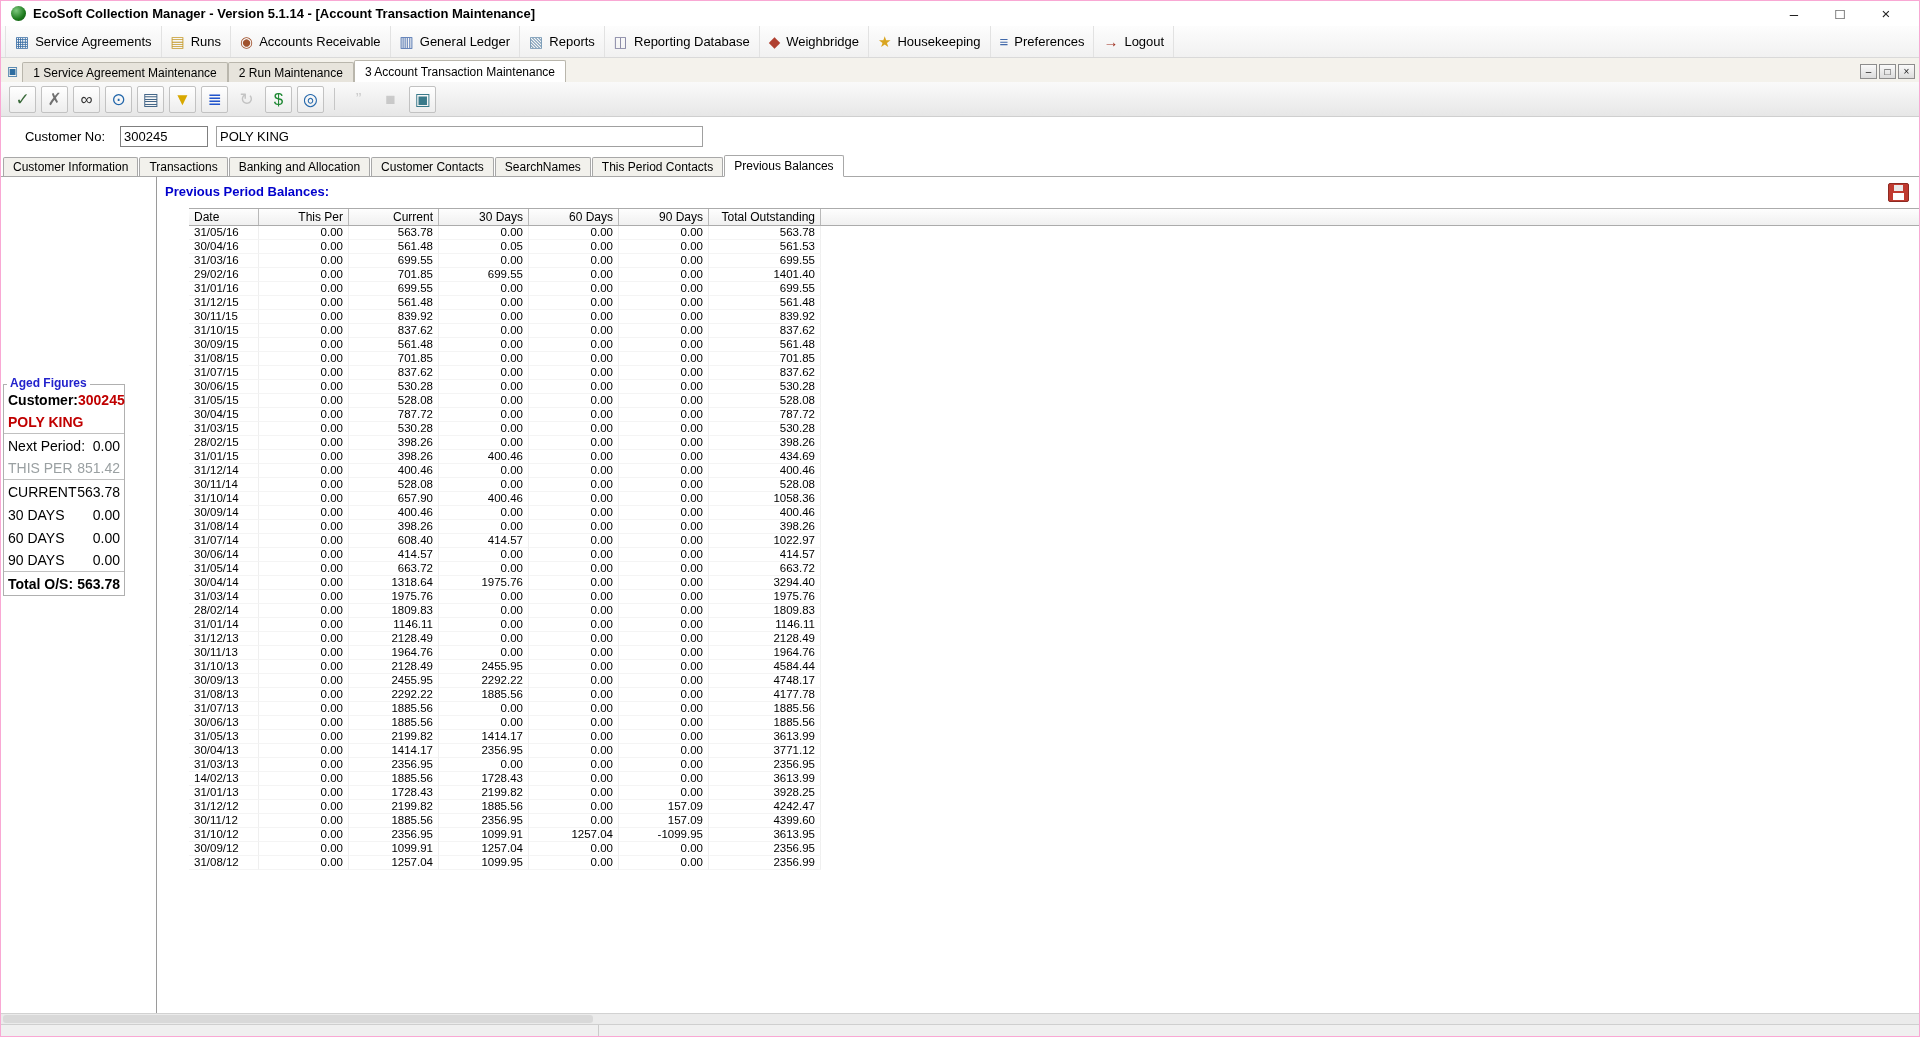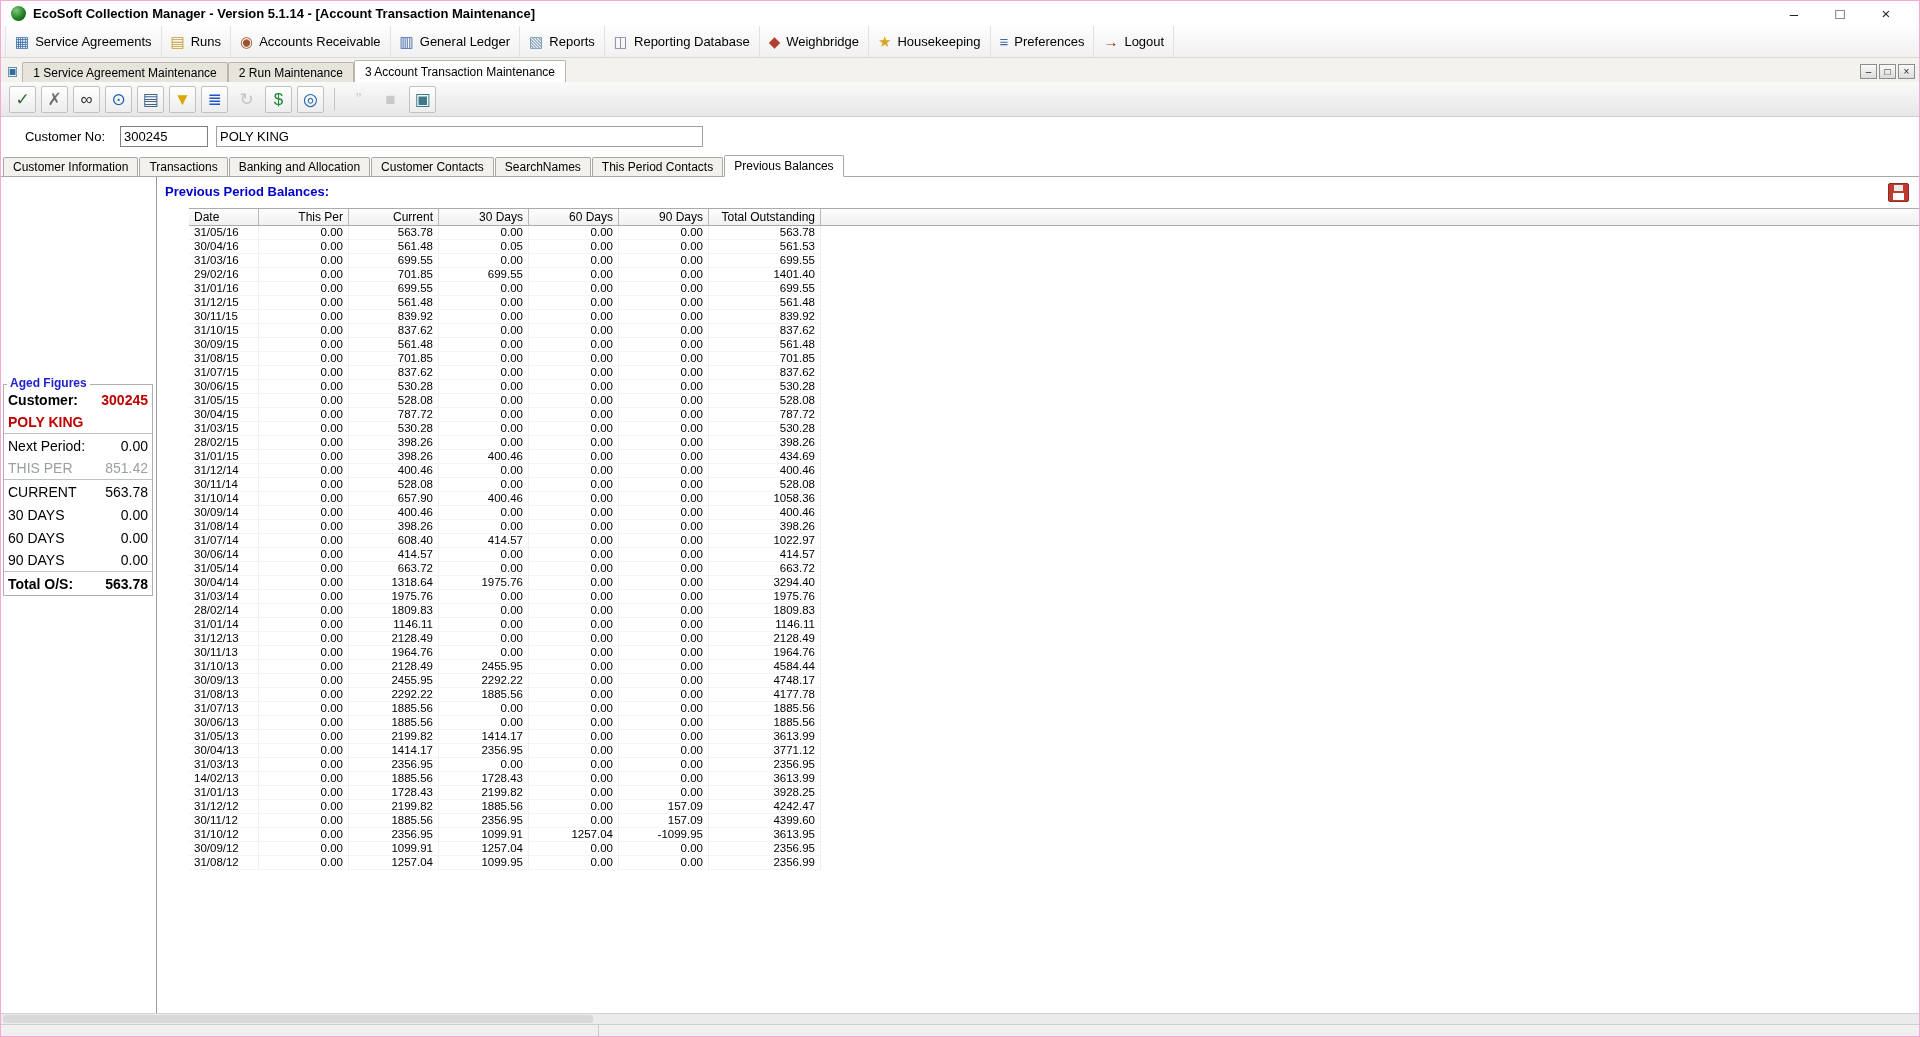--- a/index.html
+++ b/index.html
@@ -39,21 +39,21 @@
   .input{height:21px;border:1px solid #7f7f7f;font-family:inherit;font-size:13px;padding:0 3px;background:#fff;}
   .input.no{width:88px;margin-right:8px;}
   .input.name{width:487px;border-color:#a0a0a0;}
   
   .detail-tabs{height:22px;display:flex;align-items:flex-end;padding-left:2px;background:#fff;border-bottom:1px solid #a8a8a8;flex:0 0 auto;}
   .dtab{height:19px;display:flex;align-items:center;padding:0 9px;font-size:12px;border:1px solid #a8a8a8;border-bottom:none;border-radius:2px 2px 0 0;background:#f2f1ec;margin-right:1px;cursor:default;white-space:nowrap;}
   .dtab.active{background:#fff;height:22px;position:relative;z-index:1;margin-bottom:-1px;border-bottom:1px solid #fff;}
   
   .content{flex:1;display:flex;background:#fff;overflow:hidden;}
   .left-panel{width:156px;border-right:1px solid #9a9a9a;position:relative;flex:0 0 auto;}
-  .groupbox{position:absolute;top:207px;left:2px;width:150px;border:1px solid #b0b0b0;background:#fff;padding-top:3px;}
+  .groupbox{position:absolute;top:207px;left:2px;width:122px;border:1px solid #b0b0b0;background:#fff;padding-top:3px;}
   .gb-legend{position:absolute;top:-9px;left:3px;background:#fff;color:#2222CC;font-weight:bold;font-size:12px;padding:0 3px;white-space:nowrap;}
   .af-row{height:23px;display:flex;align-items:center;justify-content:space-between;padding:0 4px;font-size:14px;}
   .af-row.sep-b{border-bottom:1px solid #c0c0c0;}
   .bold{font-weight:bold;}
   .red{color:var(--accent-red,#C00000);}
   .grayrow,.grayrow span{color:#9aa0a2;}
   .main-panel{flex:1;position:relative;}
   .pb-title{position:absolute;top:7px;left:8px;color:#0000CC;font-weight:bold;font-size:13px;}
   .save-icon{position:absolute;top:6px;right:10px;width:21px;height:19px;background:#bf3a30;border-radius:2px;border:1px solid #8d2a22;}
   .save-icon::before{content:"";position:absolute;top:1px;left:5px;right:5px;height:6px;background:#e9e9e9;}

